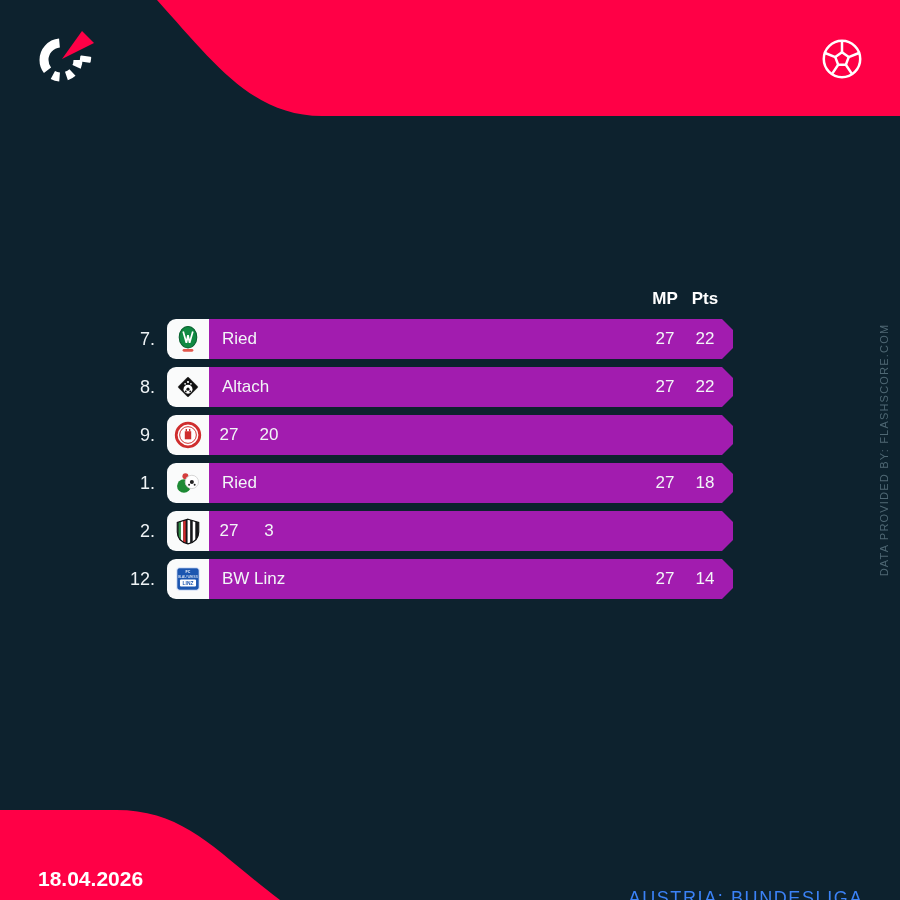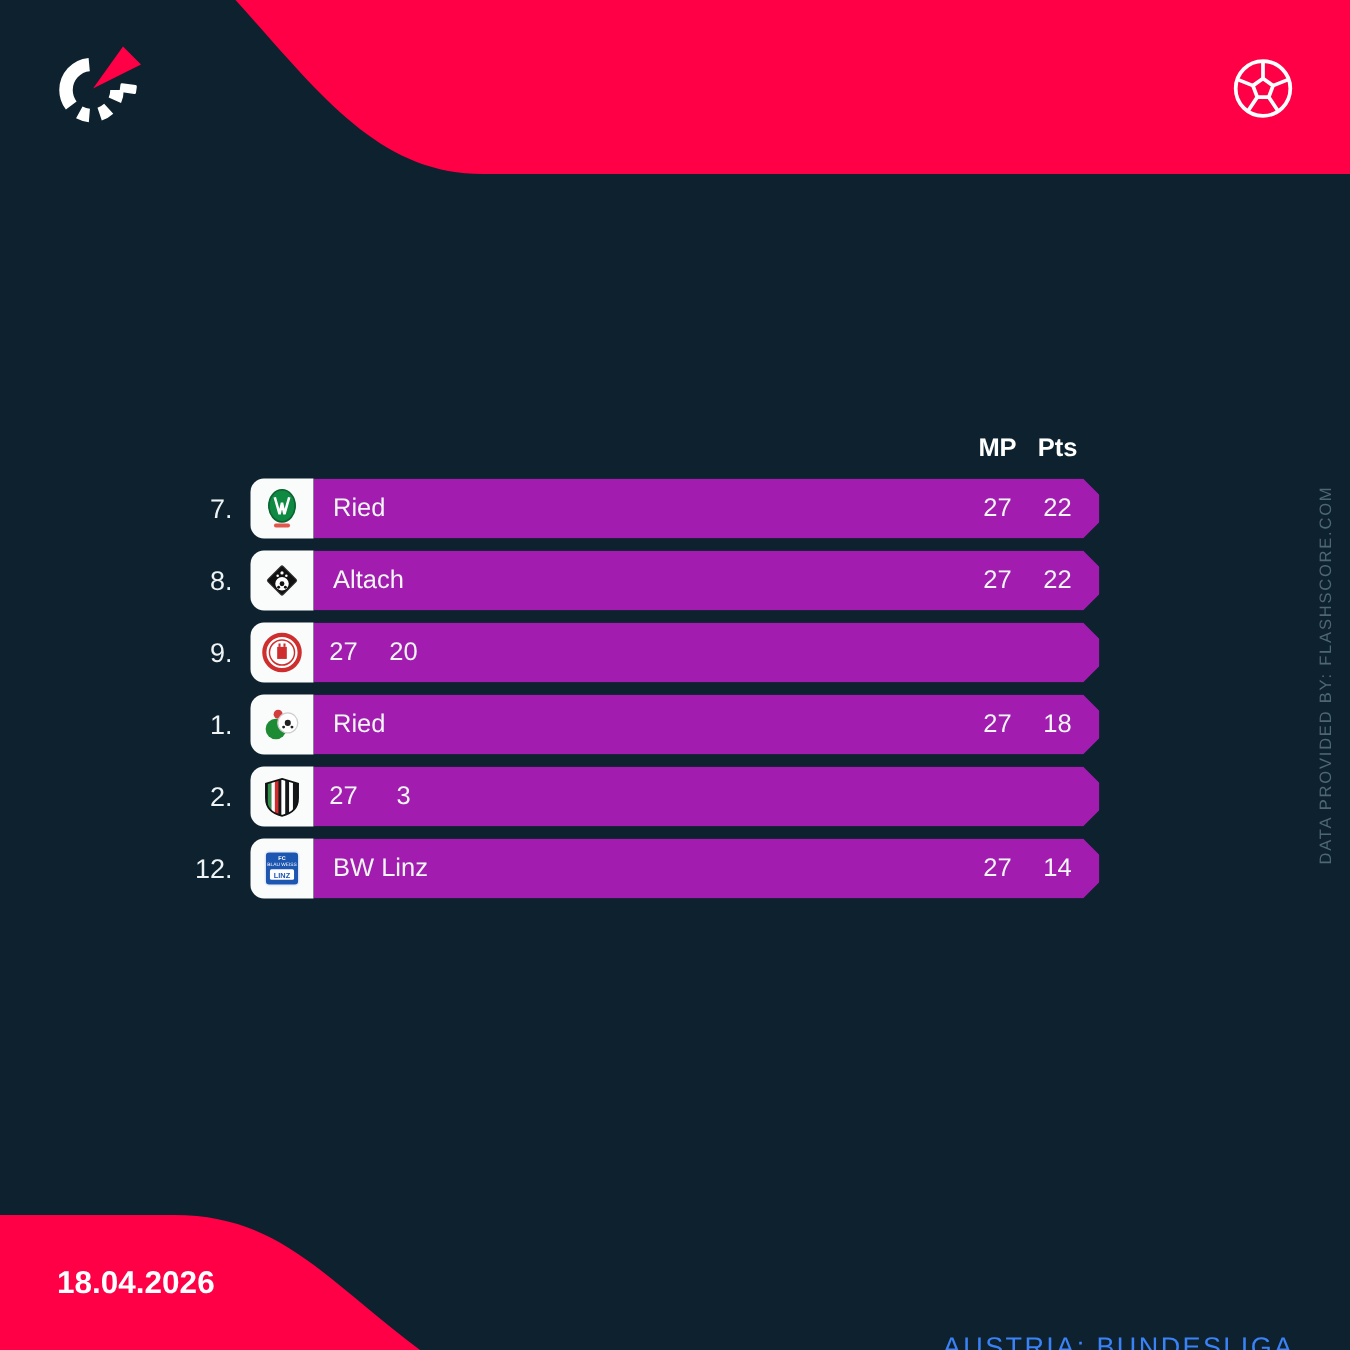--- a/index.html
+++ b/index.html
@@ -37,21 +37,21 @@
   }
   .logo-box svg{display:block;}
   .bar{
     flex:1;background:#a21caf;display:flex;align-items:center;
     clip-path:polygon(0 0,calc(100% - 11px) 0,100% 11px,100% calc(100% - 11px),calc(100% - 11px) 100%,0 100%);
   }
   .team{flex:1;margin-left:13px;font-size:17px;color:#f2f6f7;}
   .num{width:40px;text-align:center;font-size:17px;color:#f2f6f7;}
   .num.pts{margin-right:8px;}
   .date-label{
-    position:absolute;left:38px;top:844px;font-size:21px;font-weight:bold;color:#ffffff;
+    position:absolute;left:38px;top:867px;font-size:21px;font-weight:bold;color:#ffffff;
   }
   .competition-label{
     position:absolute;right:37px;top:888px;font-size:18px;
     letter-spacing:1.6px;color:#3b82f6;
   }
 </style>
 </head>
 <body>
 
 <div class="canvas">

